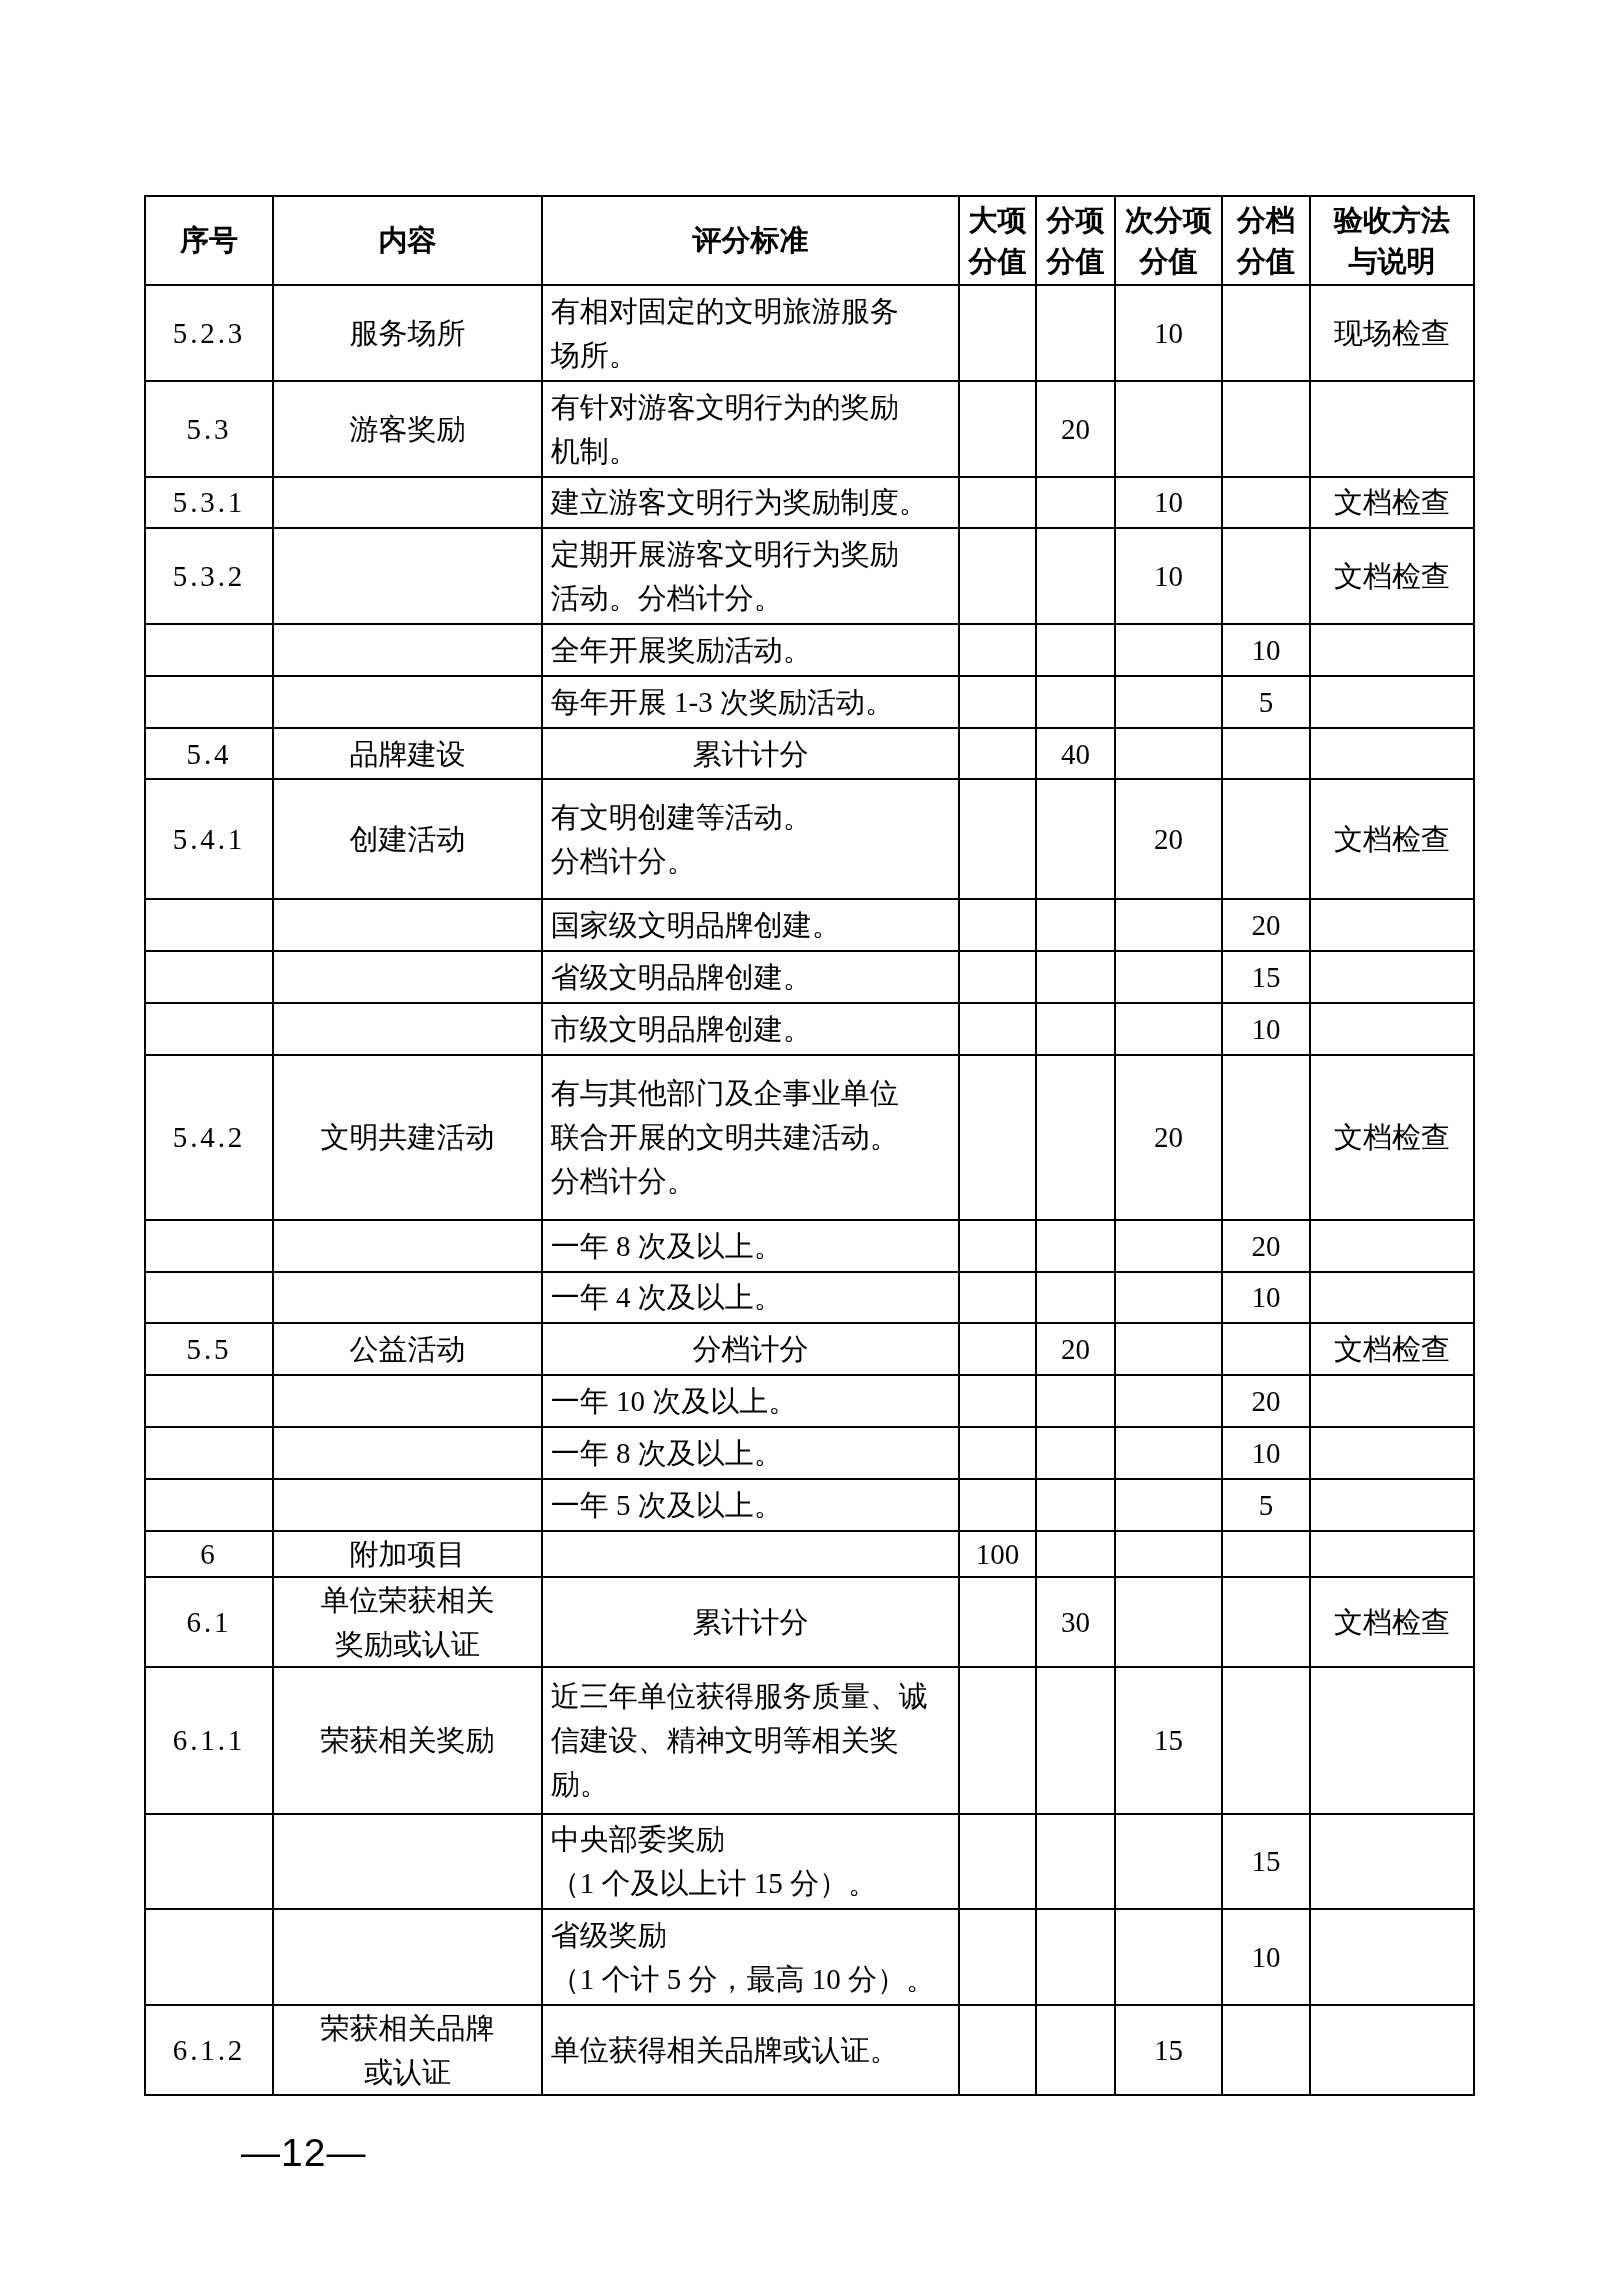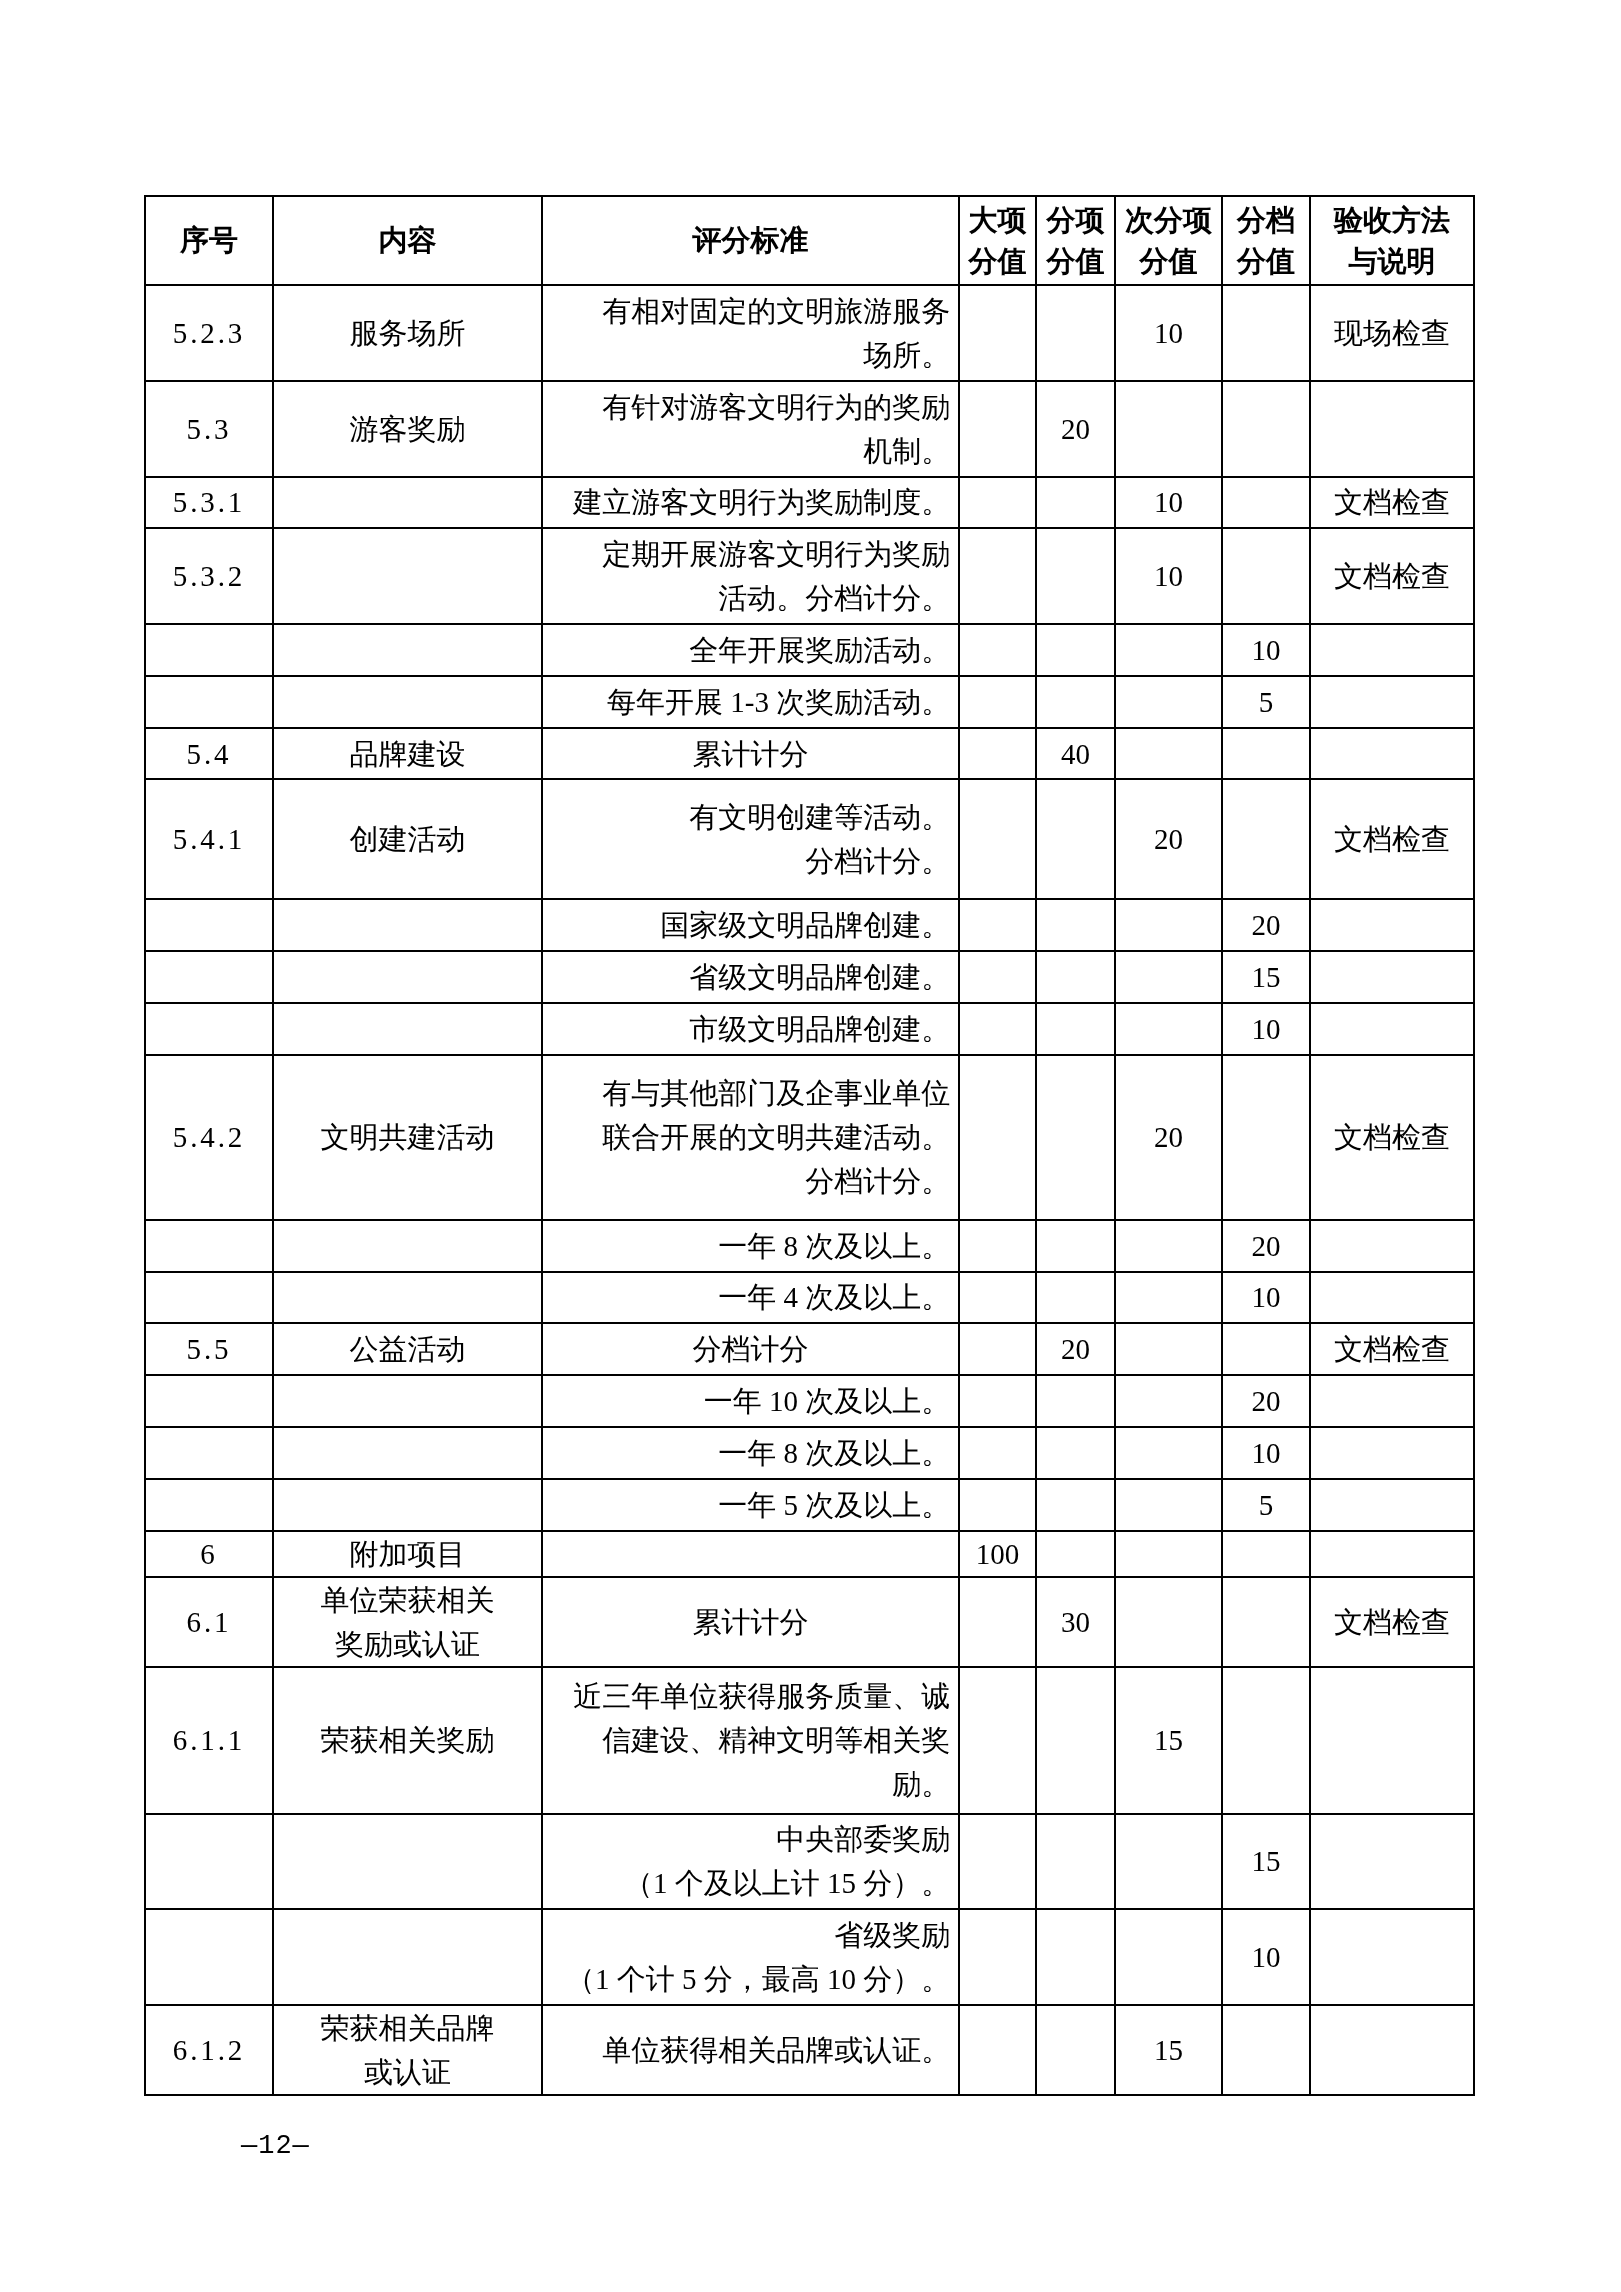--- a/index.html
+++ b/index.html
@@ -38,29 +38,29 @@
     text-align: center;
     white-space: pre-line;
   }
   td {
     font-size: 29px;
     line-height: 44px;
     white-space: pre-line;
     text-align: center;
   }
   td.col-id { letter-spacing: 2.9px; }
-  td.col-criteria { text-align: right; padding: 2.9px 7.8px; }
+  td.col-criteria { text-align: left; padding: 2.9px 7.8px; }
   td.col-criteria.center { text-align: center; padding: 2.9px 0; }
   .page-number {
     position: absolute;
     left: 241px;
     top: 2131px;
-    font-size: 27px;
+    font-size: 39px;
     letter-spacing: 1px;
-    font-family: Liberation Mono, monospace;
+    font-family: Liberation Sans, sans-serif;
     color: #000000;
   }
 </style>
 </head>
 <body>
 
 <div class="page">
   <table class="score-table">
     <colgroup>
       <col style="width:128px">

